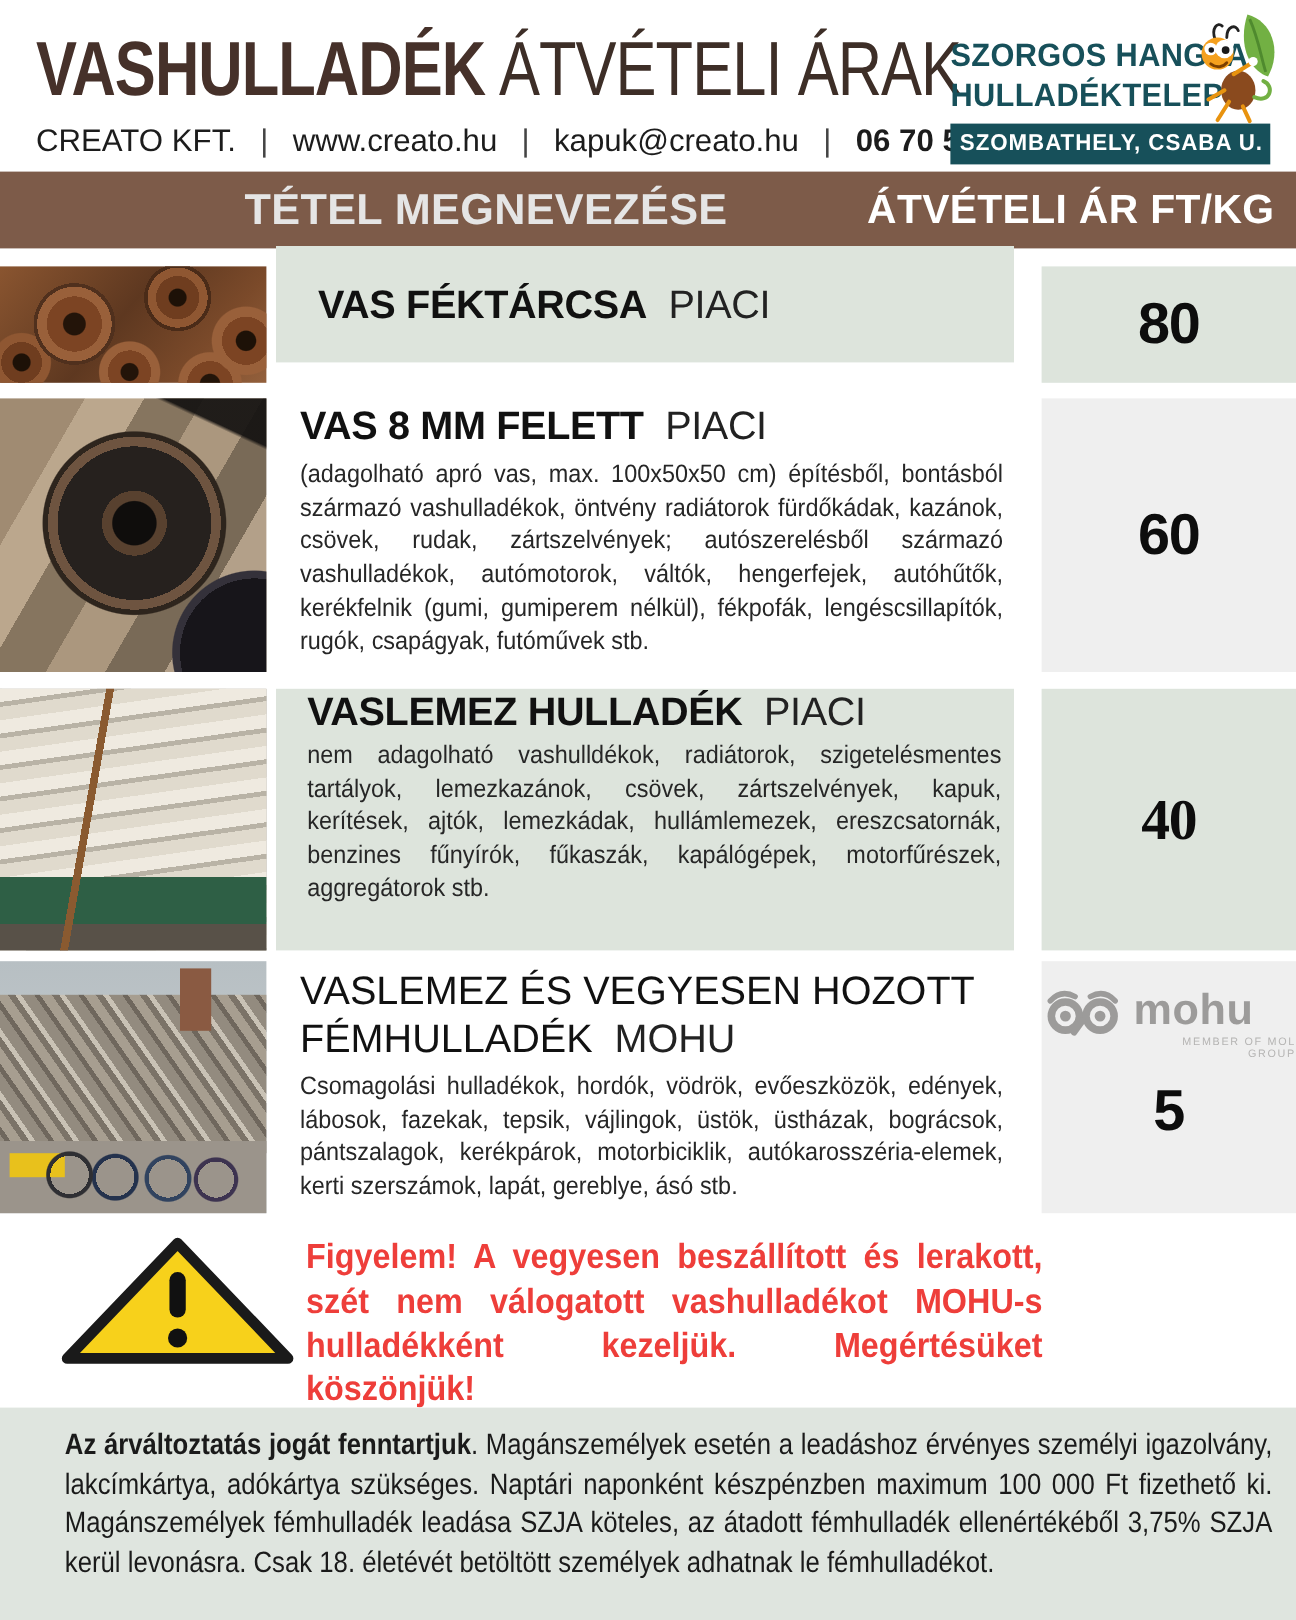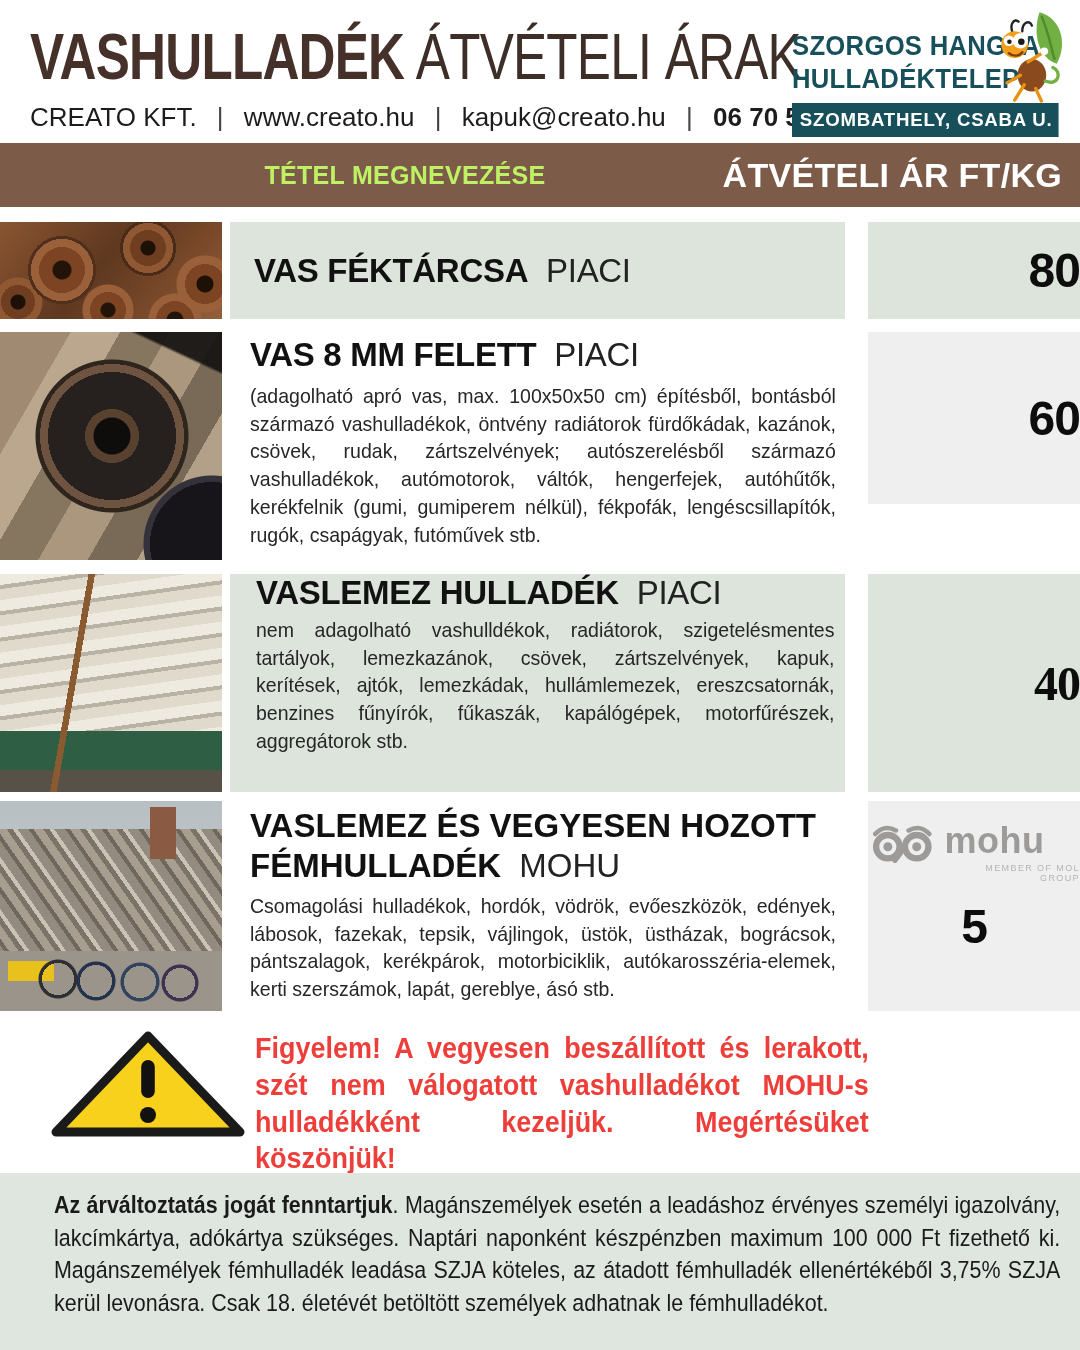--- a/index.html
+++ b/index.html
@@ -14,21 +14,21 @@
   .subline .sep{margin:0 13px;color:#444;font-weight:300;}
   .subline .phone{font-weight:800;}
 
   .logo{position:absolute;left:792px;top:30px;width:272px;}
   .logo-line{color:#17505a;font-weight:800;font-size:27px;line-height:1.22;letter-spacing:0.3px;transform:scaleX(0.95);transform-origin:left top;white-space:nowrap;}
   .logo-band{margin-top:7px;background:#17505a;color:#ffffff;font-weight:800;font-size:19px;letter-spacing:0.8px;padding:6px 0 6px 8px;white-space:nowrap;transform:scaleX(0.98);transform-origin:left top;}
   .ant{position:absolute;right:-8px;top:-22px;}
 
   
   .thead{position:absolute;left:0;top:143px;width:1080px;height:64px;background:#7d5b49;}
-  .thead .col-item{position:absolute;left:150px;width:510px;text-align:center;line-height:64px;color:#bef264;font-weight:800;font-size:25px;letter-spacing:0.3px;}
+  .thead .col-item{position:absolute;left:150px;width:510px;text-align:center;line-height:64px;color:#e5e5e5;font-weight:800;font-size:36px;letter-spacing:0.3px;}
   .thead .col-price{position:absolute;right:18px;line-height:64px;color:#fff;font-weight:800;font-size:34px;letter-spacing:0.3px;}
 
   
   .photo{position:absolute;left:0;width:222px;}
   .photo-discs{top:222px;height:97px;background:
     radial-gradient(circle at 62px 48px,#231409 0 9px,#7c4423 10px 23px,#99603a 23px 31px,#50301d 31px 34px,rgba(0,0,0,0) 34px),
     radial-gradient(circle at 148px 26px,#1d1107 0 7px,#6f3d1f 8px 18px,#8f5732 18px 25px,#4a2b18 25px 28px,rgba(0,0,0,0) 28px),
     radial-gradient(circle at 205px 62px,#1d1107 0 8px,#7c4423 9px 20px,#99603a 20px 28px,rgba(0,0,0,0) 29px),
     radial-gradient(circle at 18px 80px,#1d1107 0 7px,#6f3d1f 8px 17px,#8f5732 17px 24px,rgba(0,0,0,0) 25px),
     radial-gradient(circle at 108px 88px,#231409 0 7px,#7c4423 8px 18px,#99603a 18px 25px,rgba(0,0,0,0) 26px),
@@ -54,42 +54,42 @@
     radial-gradient(circle at 96px 180px,rgba(0,0,0,0) 0 16px,#24324d 16px 19px,rgba(0,0,0,0) 20px),
     radial-gradient(circle at 140px 181px,rgba(0,0,0,0) 0 16px,#31435f 16px 19px,rgba(0,0,0,0) 20px),
     radial-gradient(circle at 180px 182px,rgba(0,0,0,0) 0 15px,#3d3350 15px 18px,rgba(0,0,0,0) 19px),
     linear-gradient(#8a5a42 0 0) 150px 6px / 26px 52px no-repeat,
     linear-gradient(#e8c11c 0 0) 8px 160px / 46px 20px no-repeat,
     linear-gradient(to bottom,rgba(0,0,0,0) 0 150px,#9b948b 150px),
     repeating-linear-gradient(55deg,#938b7f 0 9px,#6f675d 9px 13px,#a79e90 13px 21px,#7b7368 21px 26px,#c9c2b5 26px 30px) 0 28px / 222px 132px no-repeat,
     linear-gradient(#b7bfc3,#ccd2d4);}
 
   .box{position:absolute;left:230px;width:615px;background:#dde4dc;}
-  .box-r1{top:222px;height:97px;display:flex;align-items:center;padding-left:24px;box-sizing:border-box;}
+  .box-r1{top:205px;height:97px;display:flex;align-items:center;padding-left:35px;box-sizing:border-box;}
   .box-r3{top:574px;height:218px;padding:0 0 0 26px;box-sizing:border-box;}
 
   .row-title{font-size:33px;color:#111;letter-spacing:-0.3px;white-space:nowrap;}
   .row-title .tb{font-weight:800;}
   .row-title .ts{font-weight:400;color:#222;margin-left:9px;}
   .row-title-wrap{white-space:normal;}
-  .row-title-wrap .tb{font-weight:700;margin-top:40px;}
+  .row-title-wrap .tb{font-weight:400;margin-top:40px;}
   .row-title-wrap .ts{font-weight:400;color:#222;margin-left:9px;}
 
   .desc{font-size:21px;line-height:1.32;color:#262626;text-align:justify;transform:scaleX(0.93);transform-origin:left top;}
   .r2-title{position:absolute;left:250px;top:336px;}
   .r2-desc{position:absolute;left:250px;top:382px;width:630px;}
   .r3-desc{width:622px;margin-top:4px;}
   .r4-title{position:absolute;left:250px;top:806px;width:600px;font-size:33px;line-height:1.22;color:#111;}
   .r4-desc{position:absolute;left:250px;top:892px;width:630px;}
 
-  .pricebox{position:absolute;left:868px;width:212px;display:flex;align-items:center;justify-content:flex-end;}
+  .pricebox{position:absolute;left:868px;width:212px;display:flex;align-items:center;justify-content:center;}
   .pb-green{background:#dde4dc;}
   .pb-gray{background:#efefef;}
   .pb-r1{top:222px;height:97px;}
-  .pb-r2{top:332px;height:172px;}
+  .pb-r2{top:332px;height:228px;}
   .pb-r3{top:574px;height:218px;font-family:Liberation Serif, serif;}
   .pb-r4{top:801px;height:210px;flex-direction:column;justify-content:flex-start;padding-top:22px;box-sizing:border-box;}
   .price{font-weight:800;font-size:48px;color:#0d0d0d;letter-spacing:-1px;}
   .pb-r4 .price{margin-top:16px;}
 
   .mohu{display:flex;align-items:flex-start;gap:8px;}
   .mohu-word{font-weight:700;font-size:36px;color:#9c9b9a;letter-spacing:0.5px;line-height:1;}
   .mohu-tag{font-size:9px;color:#b5b4b3;letter-spacing:1.4px;margin-top:4px;text-align:right;}
 
   

